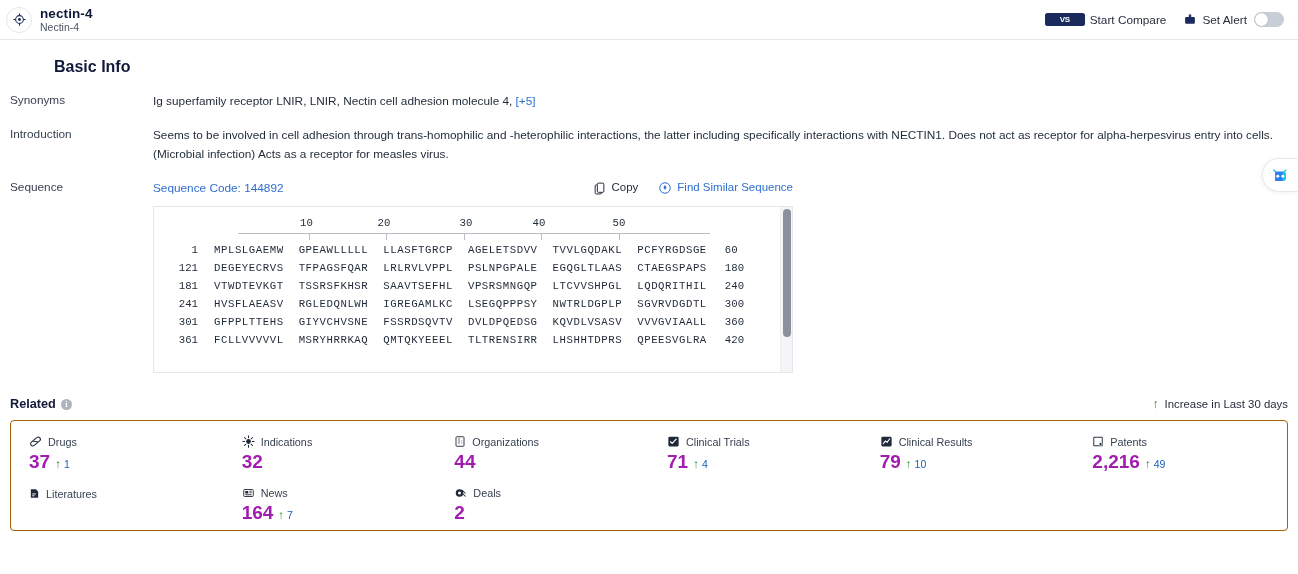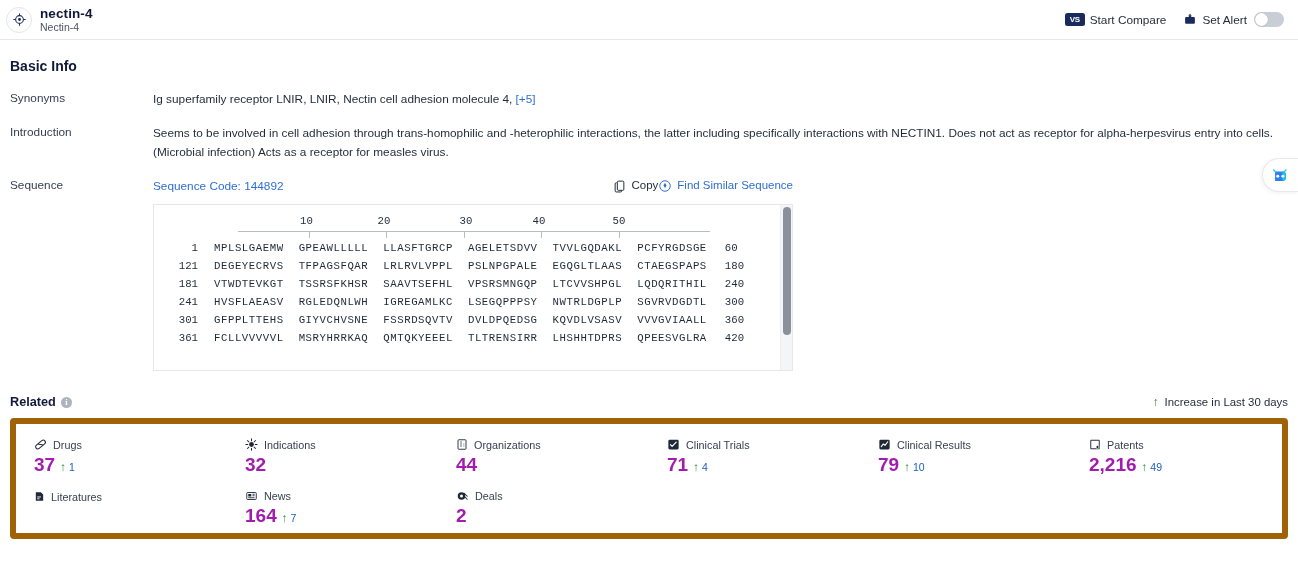--- a/index.html
+++ b/index.html
@@ -37,60 +37,61 @@
     display: flex;
     align-items: center;
     gap: 17px;
     padding-right: 6px;
   }
   .tb-action {
     display: flex; align-items: center; gap: 5px;
     font-size: 11.8px; color: #1f2937; cursor: pointer;
   }
   .vs-badge {
-    width: 20px; height: 13px; border-radius: 2.5px;
+    width: 40px; height: 13px; border-radius: 2.5px;
     background: #1b2a5c; color: #fff;
     font-size: 8px; font-weight: bold;
     display: flex; align-items: center; justify-content: center;
     letter-spacing: -.3px;
   }
   .toggle {
     width: 30px; height: 15px; border-radius: 8px;
     background: #c9ced6; position: relative; cursor: pointer;
     margin-left: 2px;
   }
   .toggle::after {
     content: ""; position: absolute;
     width: 13px; height: 13px; border-radius: 50%;
     background: #fff; top: 1px; left: 1px;
     box-shadow: 0 0 1px rgba(0,0,0,.35);
   }
 
   
   .section { padding: 0 10px; }
   .section-title {
-    font-size: 14px; font-weight: bold; color: #11193a;
+    font-size: 16px; font-weight: bold; color: #11193a;
     margin-top: 18px;
+    margin-left: 44px;
   }
   .info-row { display: flex; margin-top: 16px; }
   .info-label {
     width: 143px; flex: 0 0 143px;
     font-size: 11.8px; color: #374151;
     padding-top: 1px;
   }
   .info-value { flex: 1; font-size: 11.8px; color: #1f2937; line-height: 1.55; }
   .syn-more { color: #2f6fd0; cursor: pointer; }
 
   
   .seq-head {
     display: flex; align-items: center;
     width: 640px;
   }
   .seq-code { font-size: 11.8px; color: #2f6fd0; cursor: pointer; }
-  .seq-actions { margin-left: auto; display: flex; align-items: center; }
+  .seq-actions { margin-left: auto; display: flex; align-items: center; gap: 20px; }
   .seq-act { display: flex; align-items: center; gap: 5px; cursor: pointer; font-size: 11.5px; }
   .seq-act.copy { color: #1f2937; }
   .seq-act.similar { color: #2f6fd0; }
 
   .seq-box {
     margin-top: 9px;
     width: 640px; height: 167px;
     border: 1px solid #e5e7eb;
     background: #ffffff;
     position: relative;
@@ -160,21 +161,21 @@
   }
   .increase-legend {
     margin-left: auto;
     display: flex; align-items: center; gap: 6px;
     font-size: 11.4px; color: #1f2937;
   }
   .up-arrow { color: #27892f; font-size: 12px; line-height: 1; }
 
   .related-card {
     margin-top: 9px;
-    border: 6px solid #a16207;
+    border: 1px solid #a16207;
     border-radius: 4px;
     background: #fff;
     padding: 14px 0 6px 0;
     display: grid;
     grid-template-columns: repeat(6, 1fr);
     row-gap: 14px;
   }
   .stat { padding-left: 18px; }
   .stat-head { display: flex; align-items: center; gap: 6px; }
   .stat-label { font-size: 10.8px; color: #374151; }

